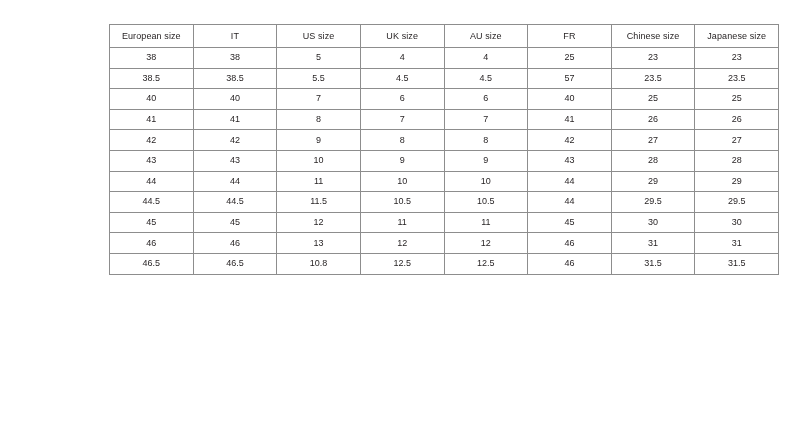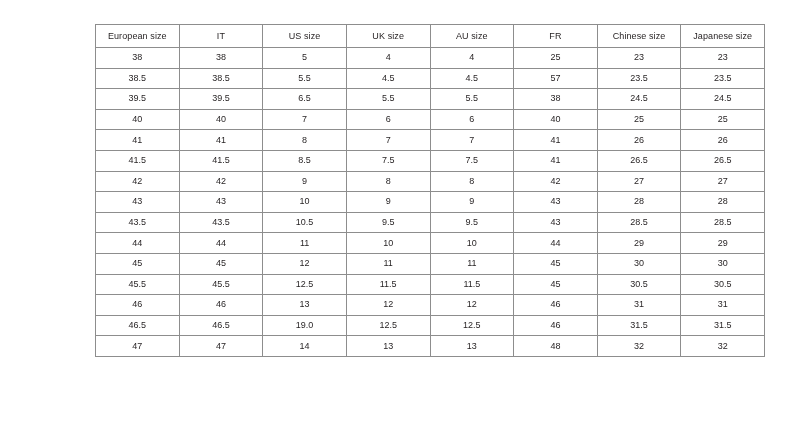--- a/index.html
+++ b/index.html
@@ -15,21 +15,21 @@
     overflow: hidden;
   }
   .page {
     position: relative;
     width: 794px;
     height: 444px;
     background: #ffffff;
   }
   .table-wrap {
     position: absolute;
-    left: 48px;
+    left: 62px;
     top: 24px;
     width: 622px;
     padding-left: 47px;
   }
   table.size-table {
     border-collapse: collapse;
     width: 670px;
     table-layout: fixed;
   }
   table.size-table th,
@@ -86,58 +86,38 @@
           <td>38.5</td>
           <td>38.5</td>
           <td>5.5</td>
           <td>4.5</td>
           <td>4.5</td>
           <td>57</td>
           <td>23.5</td>
           <td>23.5</td>
         </tr>
         <tr>
-          <td>39.5</td>
-          <td>39.5</td>
-          <td>6.5</td>
-          <td>5.5</td>
-          <td>5.5</td>
-          <td>38</td>
-          <td>24.5</td>
-          <td>24.5</td>
-        </tr>
-        <tr>
           <td>40</td>
           <td>40</td>
           <td>7</td>
           <td>6</td>
           <td>6</td>
           <td>40</td>
           <td>25</td>
           <td>25</td>
         </tr>
         <tr>
           <td>41</td>
           <td>41</td>
           <td>8</td>
           <td>7</td>
           <td>7</td>
           <td>41</td>
           <td>26</td>
           <td>26</td>
-        </tr>
-        <tr>
-          <td>41.5</td>
-          <td>41.5</td>
-          <td>8.5</td>
-          <td>7.5</td>
-          <td>7.5</td>
-          <td>41</td>
-          <td>26.5</td>
-          <td>26.5</td>
         </tr>
         <tr>
           <td>42</td>
           <td>42</td>
           <td>9</td>
           <td>8</td>
           <td>8</td>
           <td>42</td>
           <td>27</td>
           <td>27</td>
@@ -146,85 +126,65 @@
           <td>43</td>
           <td>43</td>
           <td>10</td>
           <td>9</td>
           <td>9</td>
           <td>43</td>
           <td>28</td>
           <td>28</td>
         </tr>
         <tr>
-          <td>43.5</td>
-          <td>43.5</td>
-          <td>10.5</td>
-          <td>9.5</td>
-          <td>9.5</td>
-          <td>43</td>
-          <td>28.5</td>
-          <td>28.5</td>
-        </tr>
-        <tr>
           <td>44</td>
           <td>44</td>
           <td>11</td>
           <td>10</td>
           <td>10</td>
           <td>44</td>
           <td>29</td>
           <td>29</td>
         </tr>
         <tr>
+          <td>44.5</td>
+          <td>44.5</td>
+          <td>11.5</td>
+          <td>10.5</td>
+          <td>10.5</td>
+          <td>44</td>
+          <td>29.5</td>
+          <td>29.5</td>
+        </tr>
+        <tr>
           <td>45</td>
           <td>45</td>
           <td>12</td>
           <td>11</td>
           <td>11</td>
           <td>45</td>
           <td>30</td>
           <td>30</td>
-        </tr>
-        <tr>
-          <td>45.5</td>
-          <td>45.5</td>
-          <td>12.5</td>
-          <td>11.5</td>
-          <td>11.5</td>
-          <td>45</td>
-          <td>30.5</td>
-          <td>30.5</td>
         </tr>
         <tr>
           <td>46</td>
           <td>46</td>
           <td>13</td>
           <td>12</td>
           <td>12</td>
           <td>46</td>
           <td>31</td>
           <td>31</td>
         </tr>
         <tr>
           <td>46.5</td>
           <td>46.5</td>
-          <td>19.0</td>
+          <td>10.8</td>
           <td>12.5</td>
           <td>12.5</td>
           <td>46</td>
           <td>31.5</td>
           <td>31.5</td>
-        </tr>
-        <tr>
-          <td>47</td>
-          <td>47</td>
-          <td>14</td>
-          <td>13</td>
-          <td>13</td>
-          <td>48</td>
-          <td>32</td>
-          <td>32</td>
         </tr>
       </tbody>
     </table>
   </div>
 </div>
 
 </body></html>

